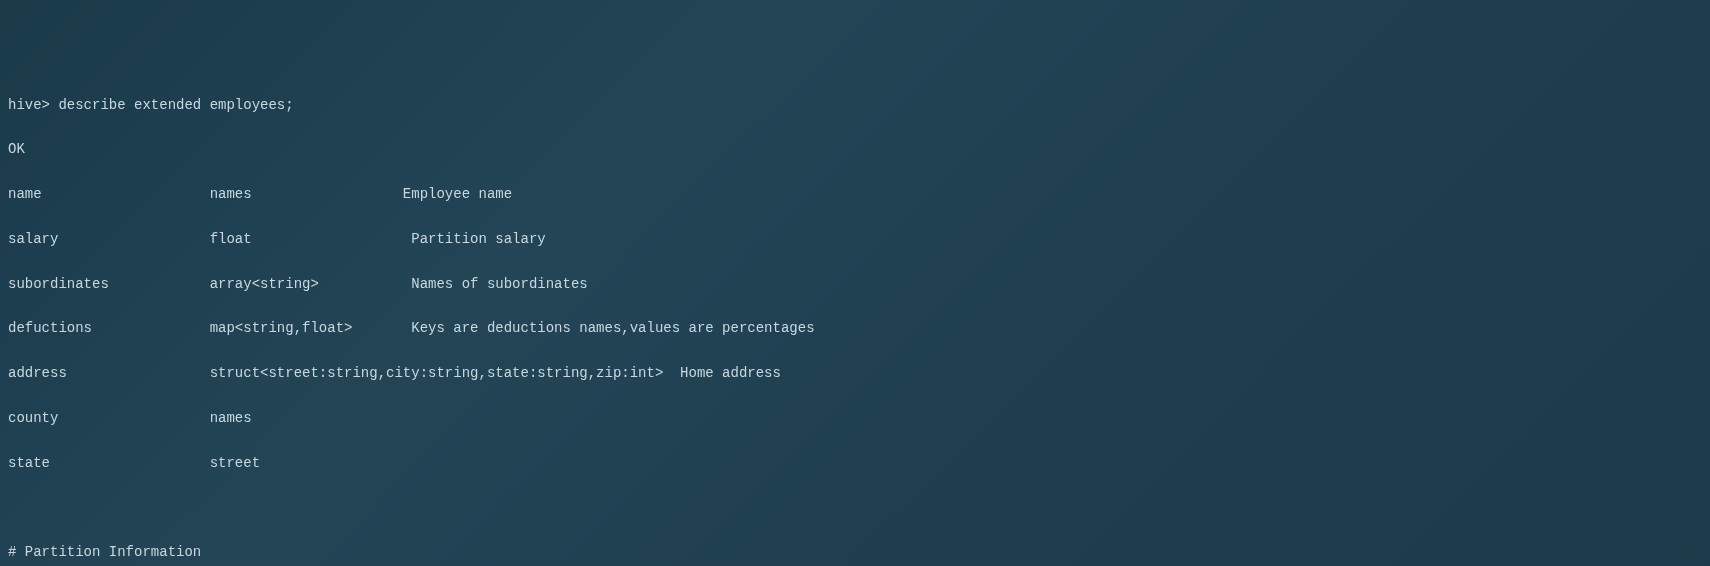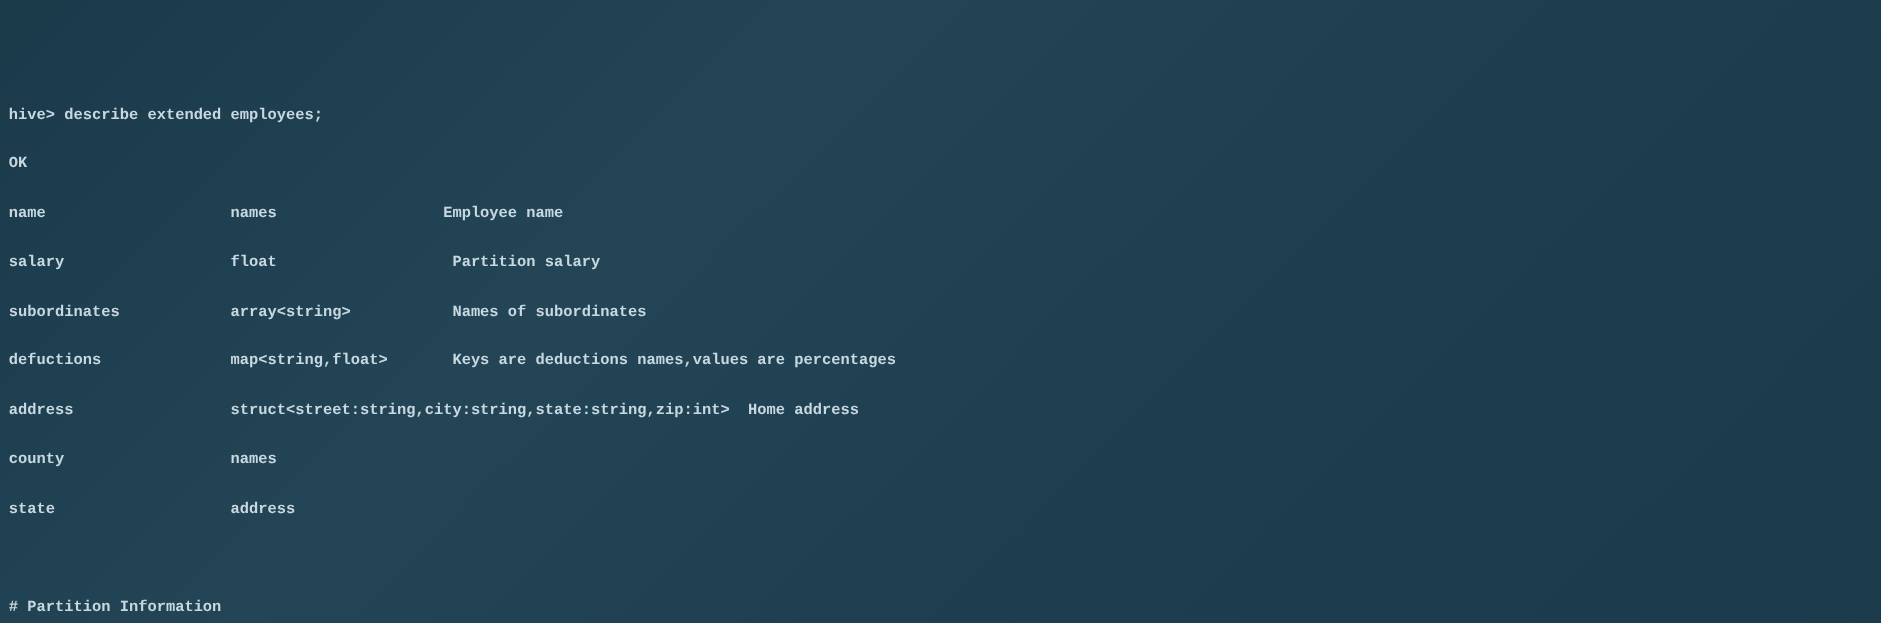--- a/index.html
+++ b/index.html
@@ -1,19 +1,18 @@
 <!DOCTYPE html>
 <html><head>
   <meta charset="utf-8">
   <style>
     * {
       margin: 0;
       padding: 0;
       box-sizing: border-box;
-      font-weight: bold;
     }
     body {
       background: linear-gradient(135deg, #1a3a4a 0%, #234556 30%, #1e3d4f 60%, #1a3a4a 100%);
       color: #c8d8e0;
       font-family: 'Courier New', monospace;
       font-size: 14px;
       line-height: 1.6;
       padding: 4px 8px;
       width: 1710px;
       min-height: 566px;
@@ -32,21 +31,21 @@
 
 
 <span class="line">hive&gt; describe extended employees;</span>
 <span class="line">OK</span>
 <span class="line" id="col-0">name                    names                  Employee name</span>
 <span class="line" id="col-1">salary                  float                   Partition salary</span>
 <span class="line" id="col-2">subordinates            array&lt;string&gt;           Names of subordinates</span>
 <span class="line" id="col-3">defuctions              map&lt;string,float&gt;       Keys are deductions names,values are percentages</span>
 <span class="line" id="col-4">address                 struct&lt;street:string,city:string,state:string,zip:int&gt;  Home address</span>
 <span class="line" id="col-5">county                  names                  </span>
-<span class="line" id="col-6">state                   address                  </span>
+<span class="line" id="col-6">state                   street                  </span>
 <span class="line"> </span>
 <span class="line"># Partition Information</span>
 
 
 
 
 
 
 
 

